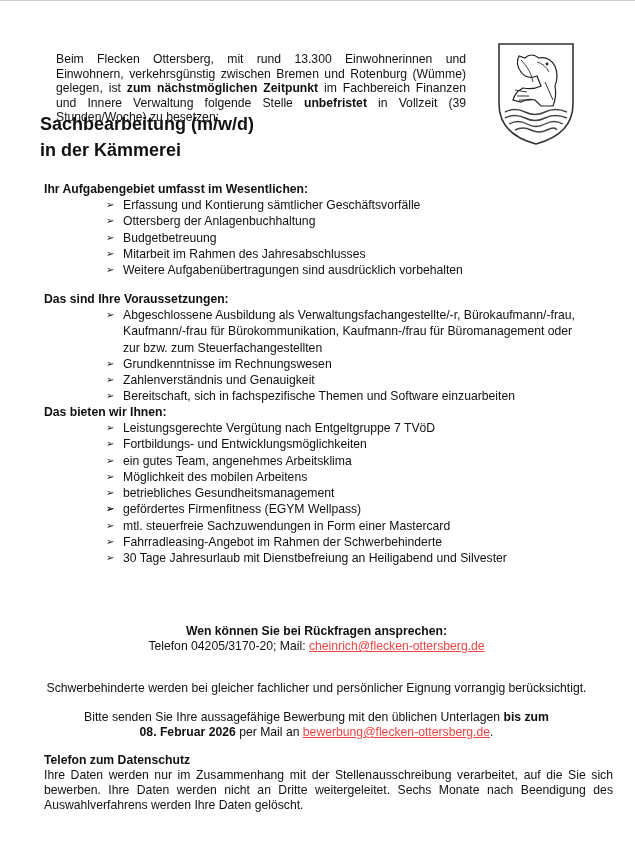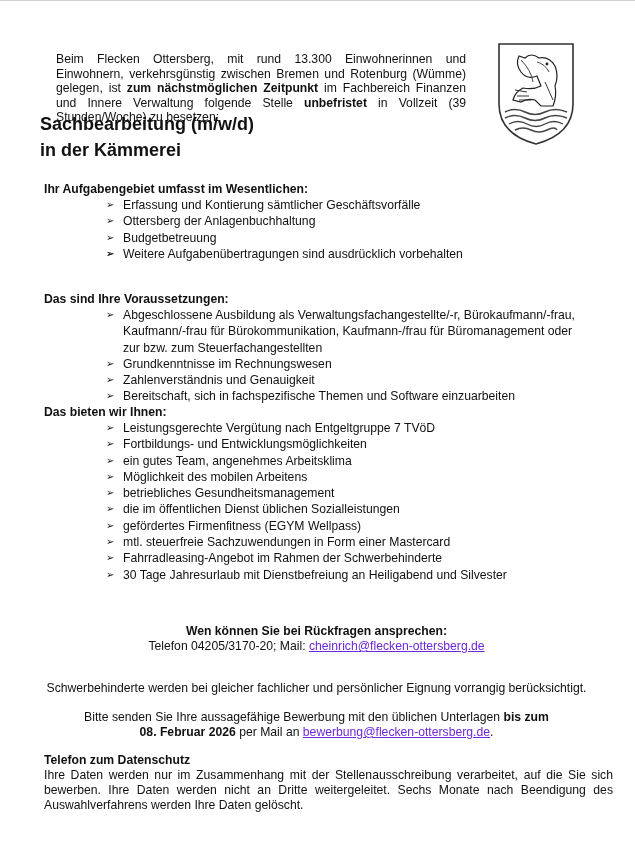--- a/index.html
+++ b/index.html
@@ -11,21 +11,21 @@
   .crest { position:absolute; left:497px; top:42px; width:78px; height:104px; }
   .title { position:absolute; left:40px; top:111px; width:430px; text-align:left;
            font-weight:bold; font-size:18px; line-height:26px; }
   .section { position:absolute; left:44px; width:560px; }
   .sec-head { font-weight:bold; line-height:15px; }
   ul.bul { list-style:none; margin:0; padding:0 0 0 62px; }
   ul.bul li { position:relative; padding-left:17px; line-height:16.3px; }
   ul.bul li .arrow { position:absolute; left:0; top:0; font-size:10px; }
   .para { position:absolute; left:44px; width:545px; line-height:15px;text-align:center; }
   .para.just { text-align:justify; }
-  a.mail { color:#6d28d9; text-decoration:underline; }
+  a.mail { color:#ef4444; text-decoration:underline; }
 </style>
 </head>
 <body>
 
 <div class="topline"></div>
 
 <p class="intro" style="margin:12px;">
   <span>Beim Flecken Ottersberg, mit rund 13.300 Einwohnerinnen und Einwohnern, verkehrsgünstig zwischen Bremen und Rotenburg (Wümme) gelegen, ist </span><b>zum nächstmöglichen Zeitpunkt</b><span> im Fachbereich Finanzen und Innere Verwaltung folgende Stelle </span><b>unbefristet</b><span> in Vollzeit (39 Stunden/Woche) zu besetzen:</span>
 </p>
 
@@ -49,21 +49,21 @@
   <div>Sachbearbeitung (m/w/d)</div>
   <div>in der Kämmerei</div>
 </div>
 
 <div class="section" style="top:182px;">
   <div class="sec-head">Ihr Aufgabengebiet umfasst im Wesentlichen:</div>
   <ul class="bul">
     <li><span class="arrow">➢</span><span>Erfassung und Kontierung sämtlicher Geschäftsvorfälle</span></li>
     <li><span class="arrow">➢</span><span>Ottersberg der Anlagenbuchhaltung</span></li>
     <li><span class="arrow">➢</span><span>Budgetbetreuung</span></li>
-    <li><span class="arrow">➢</span></li>
+    <li><span class="arrow">➢</span><span>Mitarbeit im Rahmen des Jahresabschlusses</span></li>
     <li><span class="arrow">➢</span><span>Weitere Aufgabenübertragungen sind ausdrücklich vorbehalten</span></li>
   </ul>
 </div>
 
 <div class="section" style="top:292px;">
   <div class="sec-head">Das sind Ihre Voraussetzungen:</div>
   <ul class="bul" style="width:480px;">
     <li><span class="arrow">➢</span><span>Abgeschlossene Ausbildung als Verwaltungsfachangestellte/-r, Bürokaufmann/-frau, Kaufmann/-frau für Bürokommunikation, Kaufmann-/frau für Büromanagement oder zur bzw. zum Steuerfachangestellten</span></li>
     <li><span class="arrow">➢</span><span>Grundkenntnisse im Rechnungswesen</span></li>
     <li><span class="arrow">➢</span><span>Zahlenverständnis und Genauigkeit</span></li>
@@ -72,21 +72,21 @@
 </div>
 
 <div class="section" style="top:405px;">
   <div class="sec-head">Das bieten wir Ihnen:</div>
   <ul class="bul">
     <li><span class="arrow">➢</span><span>Leistungsgerechte Vergütung nach Entgeltgruppe 7 TVöD</span></li>
     <li><span class="arrow">➢</span><span>Fortbildungs- und Entwicklungsmöglichkeiten</span></li>
     <li><span class="arrow">➢</span><span>ein gutes Team, angenehmes Arbeitsklima</span></li>
     <li><span class="arrow">➢</span><span>Möglichkeit des mobilen Arbeitens</span></li>
     <li><span class="arrow">➢</span><span>betriebliches Gesundheitsmanagement</span></li>
-    <li><span class="arrow">➢</span><span>die im öffentlichen Dienst üblichen Sozialleistungen</span></li>
+    <li><span class="arrow">➢</span></li>
     <li><span class="arrow">➢</span><span>gefördertes Firmenfitness (EGYM Wellpass)</span></li>
     <li><span class="arrow">➢</span><span>mtl. steuerfreie Sachzuwendungen in Form einer Mastercard</span></li>
     <li><span class="arrow">➢</span><span>Fahrradleasing-Angebot im Rahmen der Schwerbehinderte</span></li>
     <li><span class="arrow">➢</span><span>30 Tage Jahresurlaub mit Dienstbefreiung an Heiligabend und Silvester</span></li>
   </ul>
 </div>
 
 <div class="para" style="top:624px;">
   <div class="sec-head">Wen können Sie bei Rückfragen ansprechen:</div>
   <div><span>Telefon 04205/3170-20; Mail: </span><a class="mail" href="#">cheinrich@flecken-ottersberg.de</a></div>

